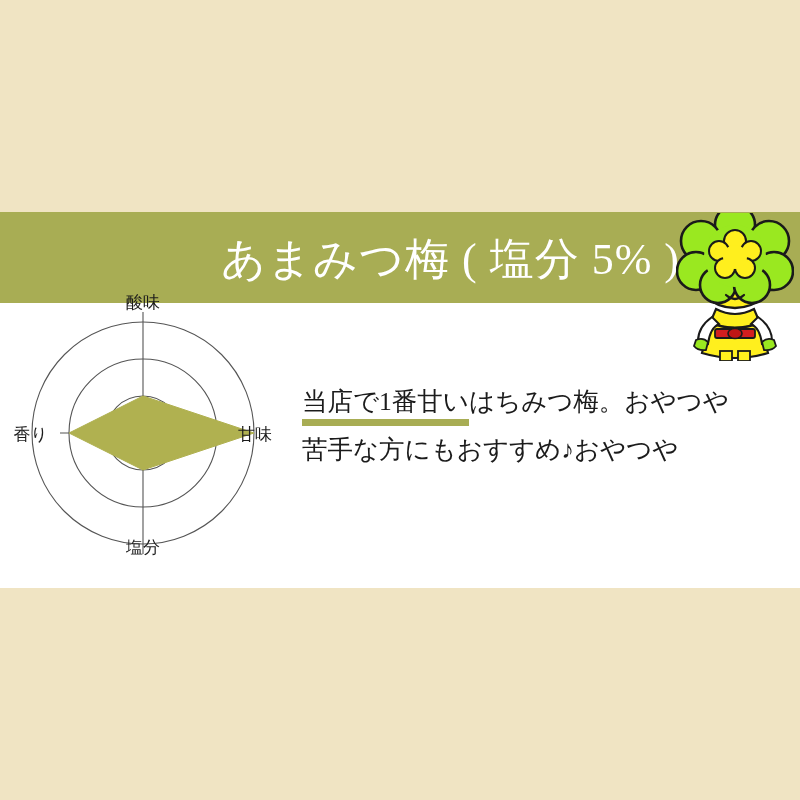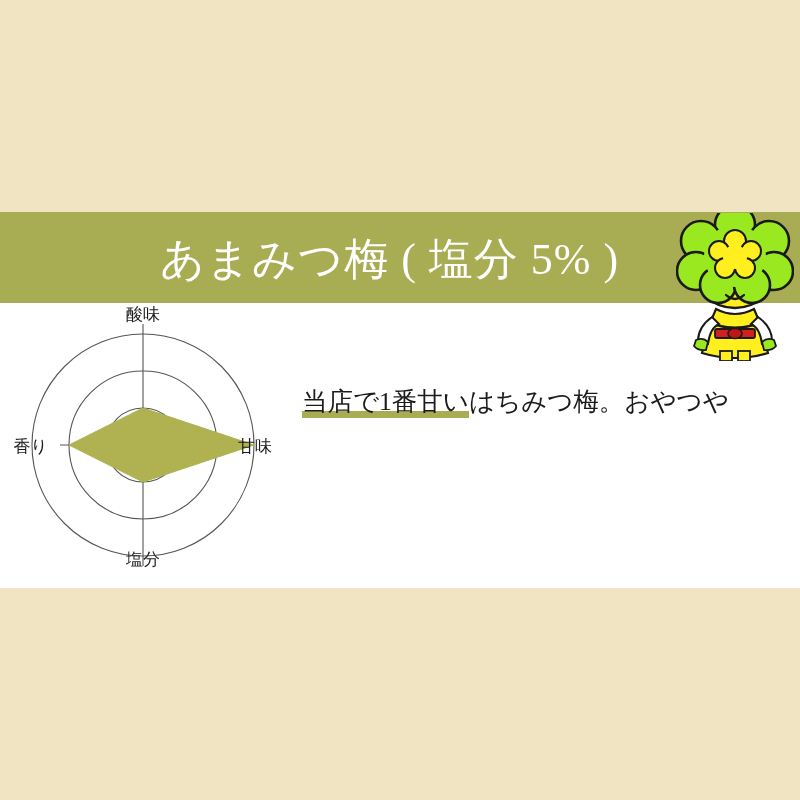--- a/index.html
+++ b/index.html
@@ -54,36 +54,37 @@
     left: 160px;
     top: 225px;
     width: 520px;
     height: 70px;
     line-height: 70px;
     color: #ffffff;
     font-size: 44px;
     letter-spacing: 1px;
     white-space: nowrap;
     font-family: "Liberation Serif", "DejaVu Serif", serif;
+    text-align: right;
   }
 
   
   .mascot {
     position: absolute;
     left: 676px;
     top: 213px;
     width: 118px;
     height: 148px;
   }
 
   
   .chart-wrap {
     position: absolute;
     left: 8px;
-    top: 306px;
+    top: 294px;
     width: 280px;
     height: 264px;
   }
 
   
   .desc {
     position: absolute;
     left: 302px;
     top: 378px;
     width: 480px;
@@ -95,21 +96,21 @@
   }
   .desc .line {
     display: block;
     white-space: nowrap;
     position: relative;
   }
   .desc .hl {
     position: relative;
     display: inline;
     background-image: linear-gradient(to top, #a8ad54 0px, #a8ad54 7px, transparent 7px);
-    padding-bottom: 2px;
+    padding-bottom: 10px;
   }
 </style>
 </head>
 <body>
 
 <div id="page">
 
   <div class="band-cream-top"></div>
   <div class="band-olive"></div>
   <div class="band-white"></div>
@@ -180,15 +181,16 @@
 
       <text x="135" y="14" text-anchor="middle" font-family="'Liberation Sans','DejaVu Sans',sans-serif" font-size="17" fill="#1b1b1b">酸味</text>
       <text x="230" y="146" text-anchor="start" font-family="'Liberation Sans','DejaVu Sans',sans-serif" font-size="17" fill="#1b1b1b">甘味</text>
       <text x="135" y="259" text-anchor="middle" font-family="'Liberation Sans','DejaVu Sans',sans-serif" font-size="17" fill="#1b1b1b">塩分</text>
       <text x="40" y="146" text-anchor="end" font-family="'Liberation Sans','DejaVu Sans',sans-serif" font-size="17" fill="#1b1b1b">香り</text>
     </svg>
   </div>
 
   <div class="desc">
     <span class="line"><span class="hl">当店で1番甘い</span><span>はちみつ梅。おやつや</span></span>
+    <span class="line">苦手な方にもおすすめ♪おやつや</span>
   </div>
 
 </div>
 
 </body></html>

